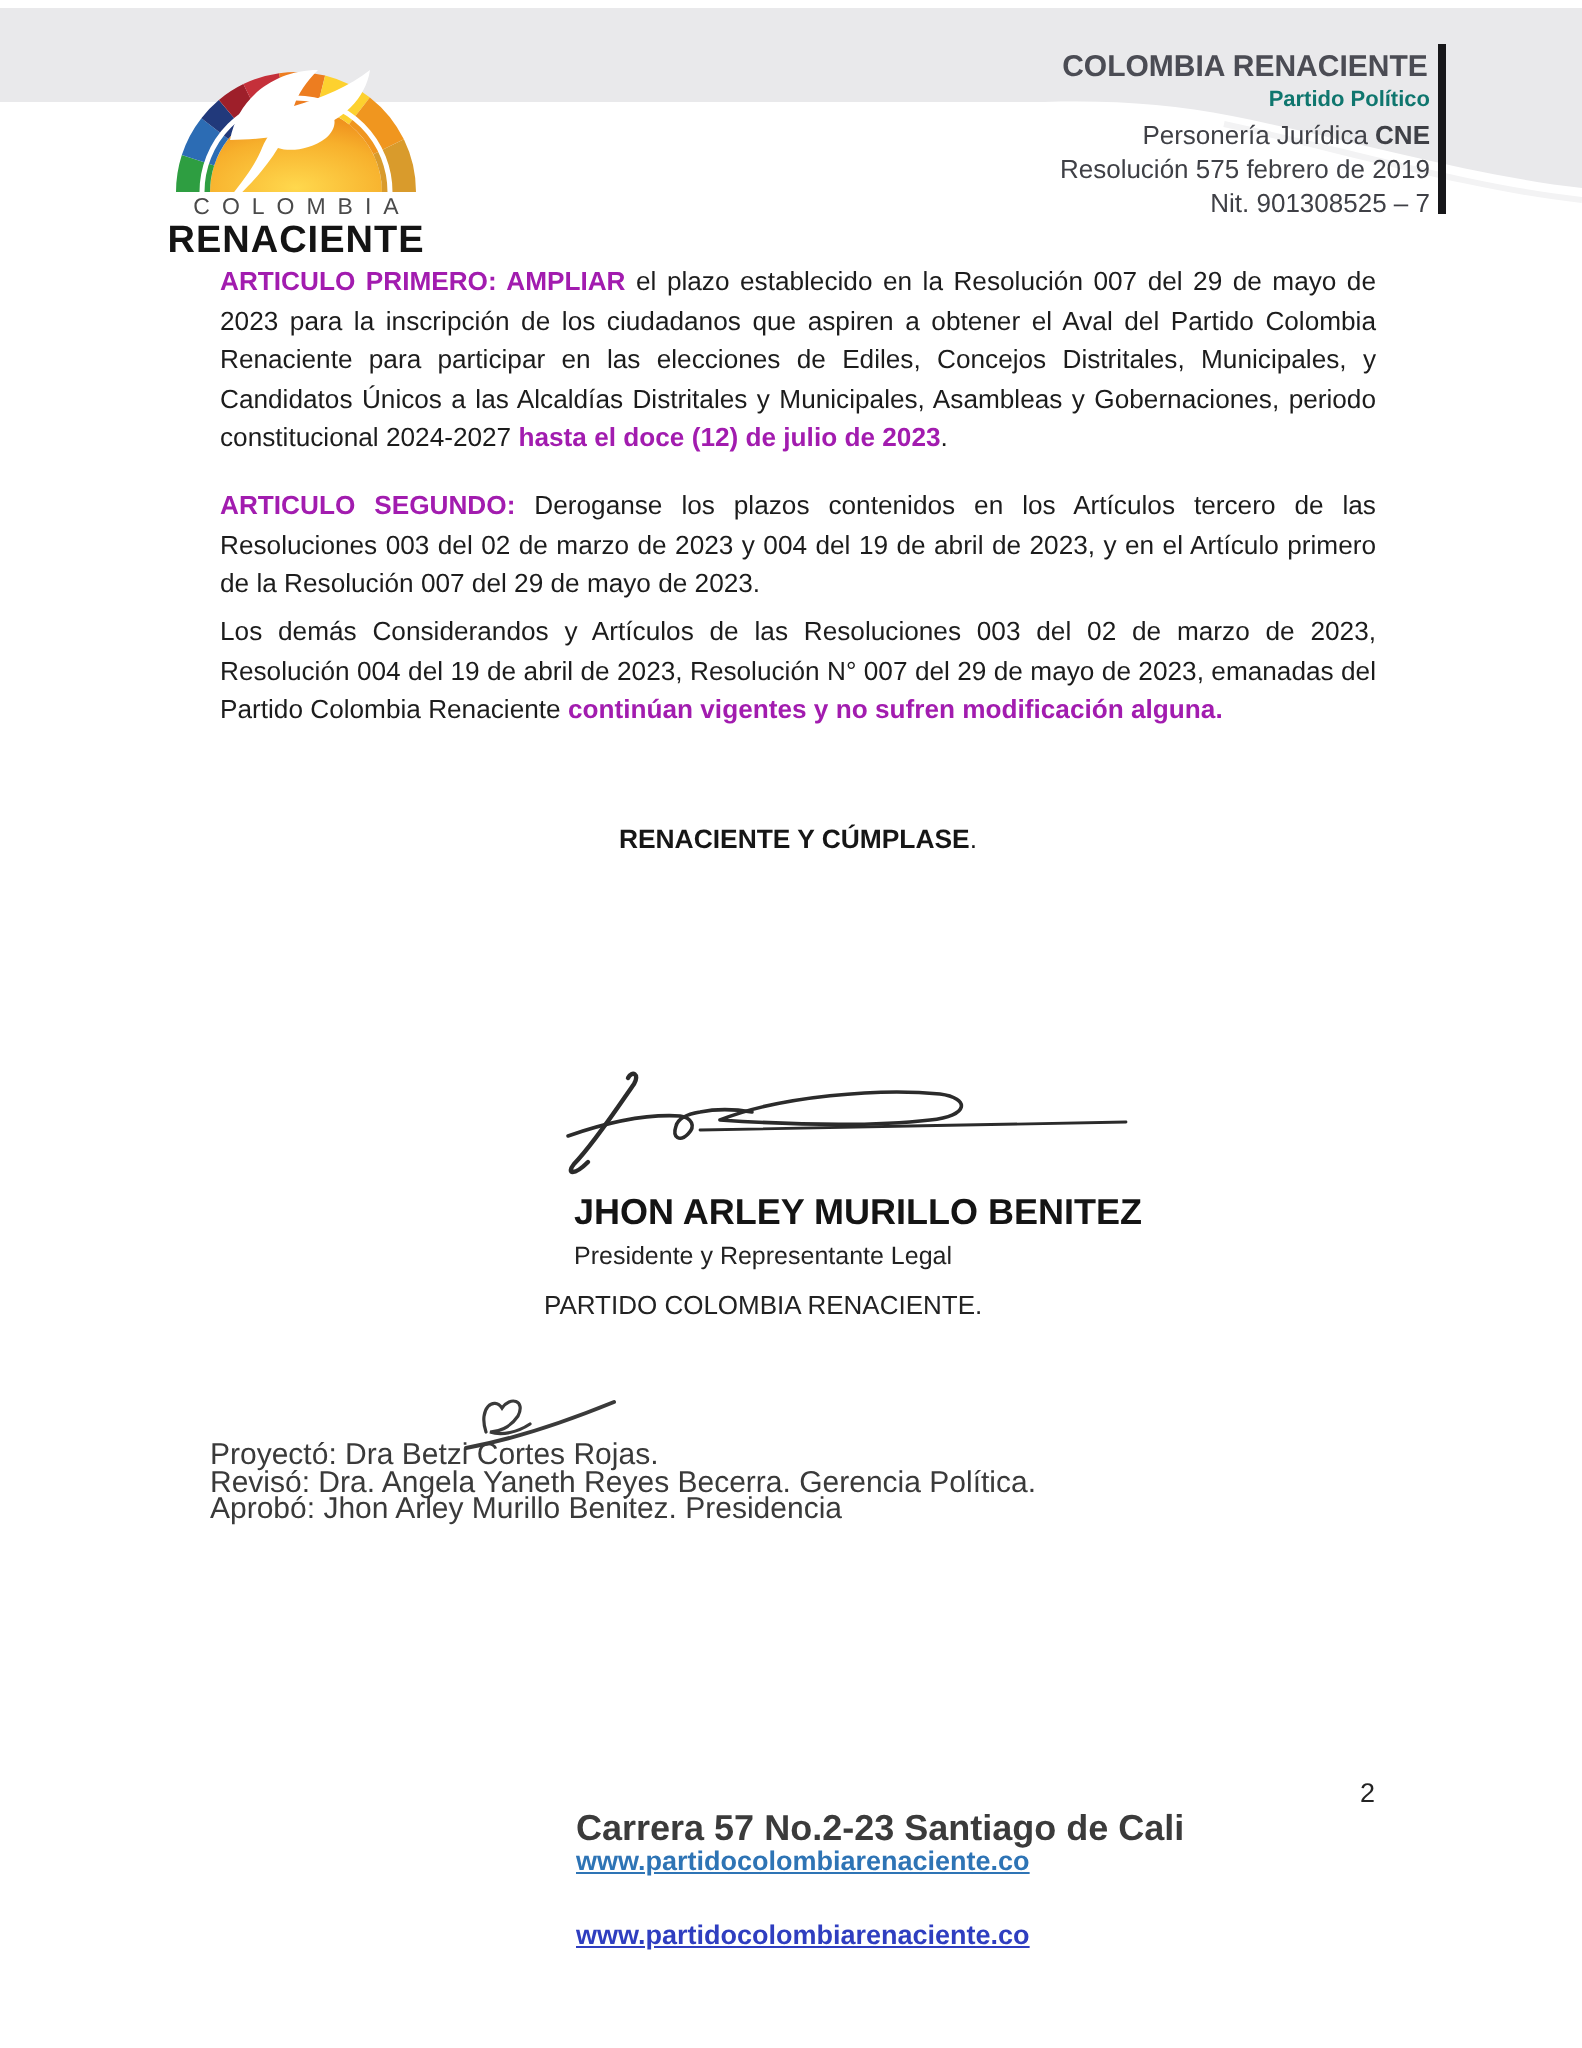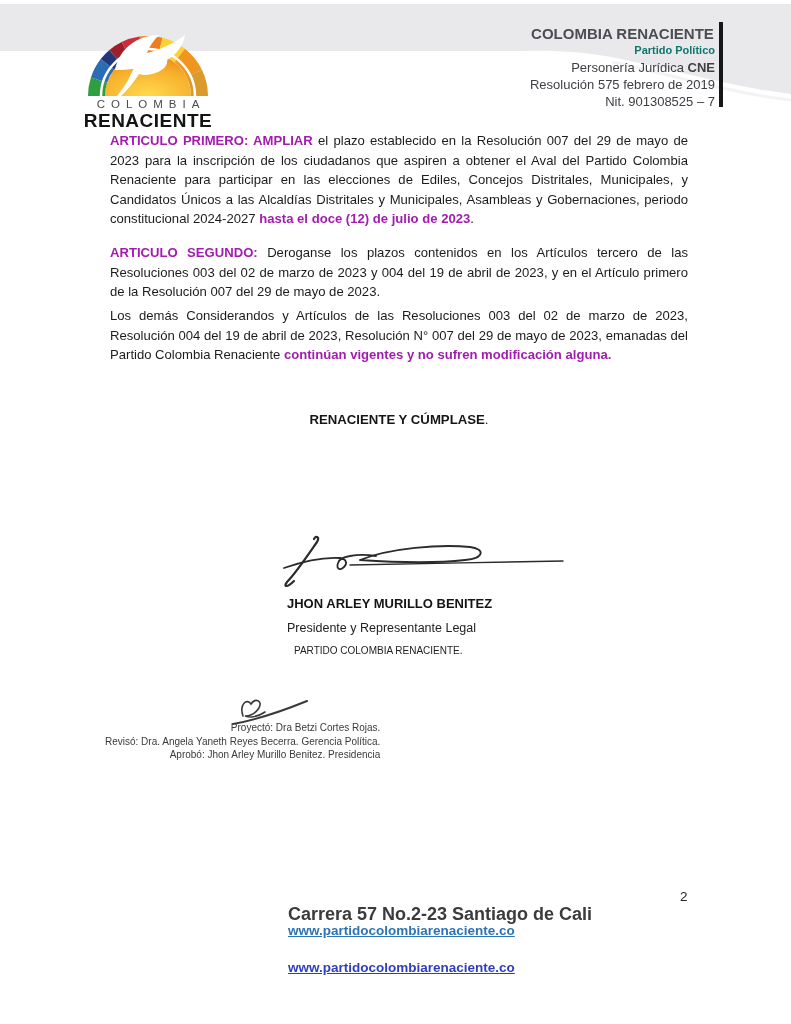--- a/index.html
+++ b/index.html
@@ -46,34 +46,34 @@
     font-size:13.2px;color:#161616;margin:0;
   }
   .dada-line{
     position:absolute;left:110px;font-size:12.8px;color:#1c1c1c;
     white-space:nowrap;margin:0;
   }
   
   .sig-svg{position:absolute;left:278px;top:515px;}
   .sig-name{
     position:absolute;left:287px;top:596px;
-    font-size:13px;font-weight:bold;color:#141414;white-space:nowrap;
+    font-size:18px;font-weight:bold;color:#141414;white-space:nowrap;
   }
   .sig-title{
     position:absolute;left:287px;top:621px;
     font-size:12.5px;color:#222222;white-space:nowrap;
   }
   .sig-party{
-    position:absolute;left:294px;top:645px;
-    font-size:10px;color:#222222;white-space:nowrap;
+    position:absolute;left:272px;top:645px;
+    font-size:13px;color:#222222;white-space:nowrap;
   }
   
   .review{
     position:absolute;left:105px;top:721px;
-    font-size:10px;line-height:13.5px;color:#3a3a3a;white-space:nowrap;text-align:right;
+    font-size:15px;line-height:13.5px;color:#3a3a3a;white-space:nowrap;
   }
   .initials-svg{position:absolute;left:225px;top:690px;}
   
   .page-num{
     position:absolute;left:680px;top:889px;
     font-size:13.5px;color:#242424;
   }
   .footer-address{
     position:absolute;left:288px;top:904px;
     font-size:18px;font-weight:bold;color:#3b3b3b;white-space:nowrap;

